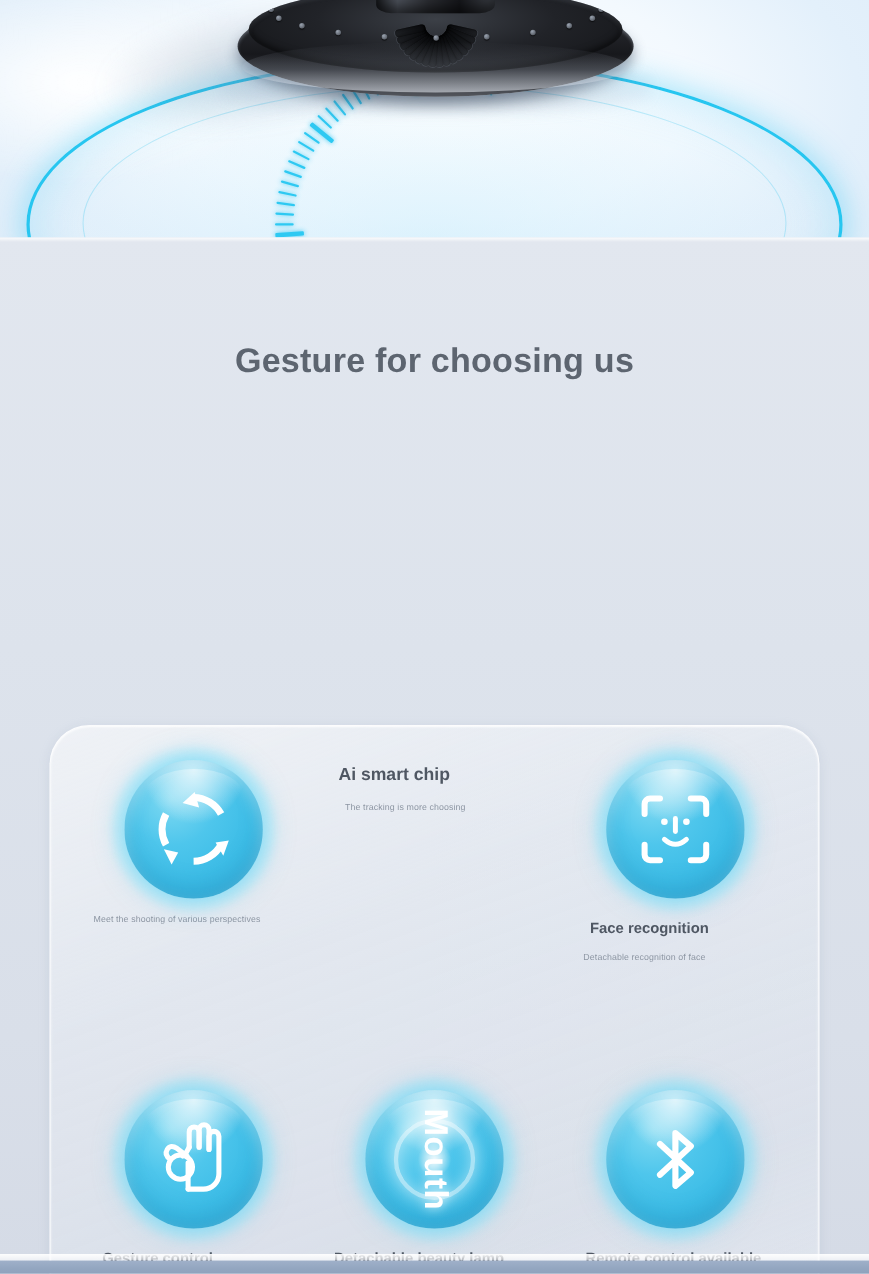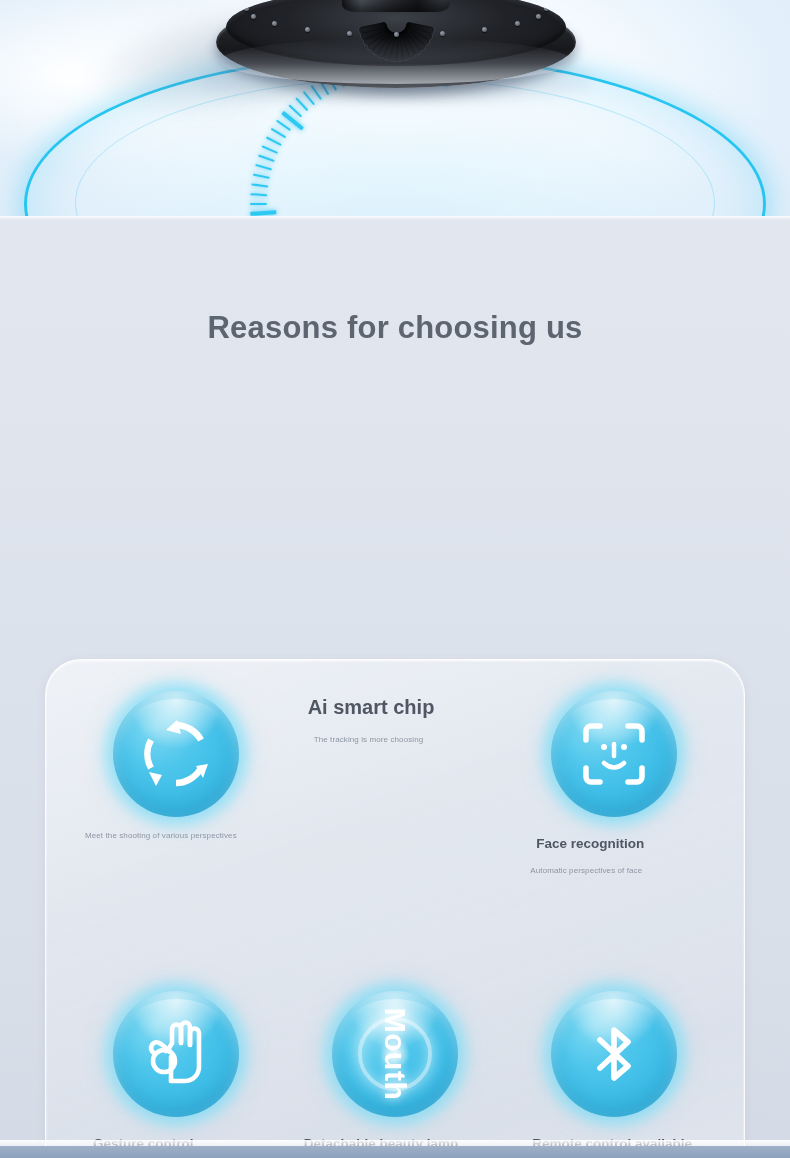--- a/index.html
+++ b/index.html
@@ -166,21 +166,21 @@
     margin-top:18px;
     font-size:13.5px; font-weight:bold; color:#4f5763; line-height:1.28;
   }
   .c-sub {
     margin-top:13px;
     font-size:8px; color:#8d96a3; line-height:1.45; letter-spacing:.1px;
   }
 
   
   .t1 { padding-left:28px; }   .s1 { padding-left:18px; }
-  .t2 { padding-left:22px; font-size:20px; }  .s2 { padding-left:28px; }
+  .t2 { padding-left:22px; font-size:16px; }  .s2 { padding-left:28px; }
   .t3 { padding-left:32px; }   .s3 { padding-left:26px; }
   .t4 { padding-left:26px; }
   .t5 { padding-left:18px; }
   .t6 { padding-left:28px; }
 
   .mouth-word {
     position:absolute; left:50%; top:50%;
     transform:translate(-50%,-50%) rotate(90deg);
     font-size:30px; font-weight:bold; color:#ffffff;
     letter-spacing:.5px;
@@ -405,21 +405,21 @@
         <div class="screw" style="left: 317.5px; top: 18px;"></div>
       </div>
     <div class="base-lip"></div>
     <div class="neck"></div>
 
   </div>
 </div>
 
 <div class="main">
 
-  <div class="section-title">Reasons for choosing us</div>
+  <div class="section-title">Gesture for choosing us</div>
 
   <div class="panel"></div>
 
   <div class="grid">
 
     <div class="cell">
       <div class="orb-wrap">
         <div class="orb-glow"></div>
         <div class="orb">
           <svg width="74" height="74" viewBox="0 0 74 74">
@@ -460,21 +460,21 @@
               <circle cx="46" cy="29" r="3"></circle>
             </g>
             <g fill="none" stroke="#fff" stroke-width="4.5" stroke-linecap="round">
               <path d="M36 26 V38"></path>
               <path d="M26 45 q10 9 20 0"></path>
             </g>
           </svg>
         </div>
       </div>
       <div class="c-title t3">Face recognition</div>
-      <div class="c-sub s3">Automatic perspectives of face</div>
+      <div class="c-sub s3">Detachable recognition of face</div>
     </div>
 
     <div class="cell">
       <div class="orb-wrap">
         <div class="orb-glow"></div>
         <div class="orb">
           <svg width="74" height="74" viewBox="0 0 74 74">
             <g fill="none" stroke="#fff" stroke-width="4.6" stroke-linecap="round" stroke-linejoin="round">
               <path d="M33 26 V12 a4.5 4.5 0 0 1 9 0 V26"></path>
               <path d="M42 26 V10 a4.5 4.5 0 0 1 9 0 V28"></path>

